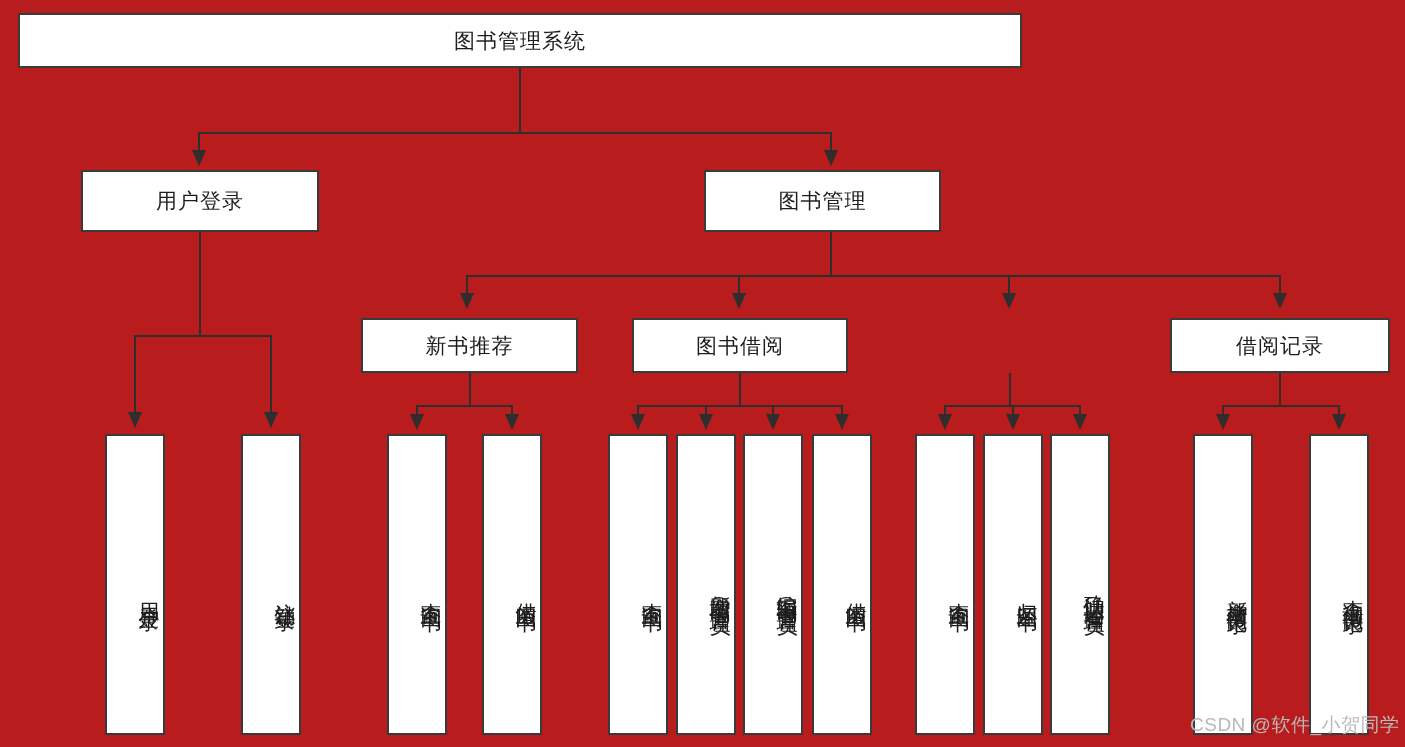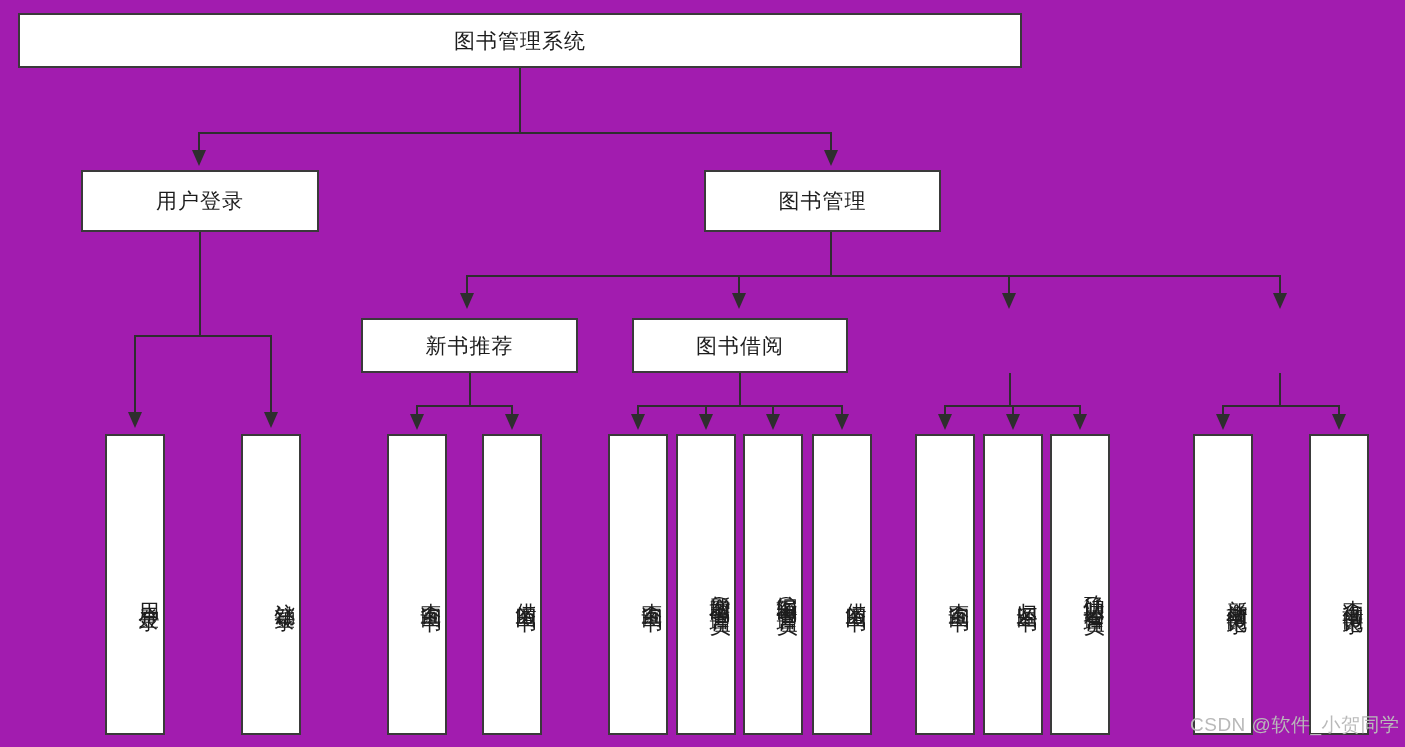--- a/index.html
+++ b/index.html
@@ -7,21 +7,21 @@
     padding: 0;
     background: #ffffff;
   }
   body {
     font-family: "Liberation Sans", "DejaVu Sans", sans-serif;
   }
   #canvas {
     position: relative;
     width: 1405px;
     height: 747px;
-    background: #a21caf;
+    background: #b91c1c;
     overflow: hidden;
   }
   
   .node {
     position: absolute;
     box-sizing: border-box;
     background: #ffffff;
     border: 2px solid #3a3a3a;
     display: flex;
     align-items: center;
@@ -101,20 +101,21 @@
   <div class="arrow" style="left:732px; top:293px;"></div>
 
   <div class="edge vline" style="left:1008px; top:275px; width:2px; height:21px;"></div>
   <div class="arrow" style="left:1002px; top:293px;"></div>
 
   <div class="edge vline" style="left:1279px; top:275px; width:2px; height:21px;"></div>
   <div class="arrow" style="left:1273px; top:293px;"></div>
 
   <div class="node horiz" style="left:632px; top:318px; width:216px; height:55px;">图书借阅</div>
   <div class="node horiz" style="left:361px; top:318px; width:217px; height:55px;">新书推荐</div>
+  <div class="node horiz" style="left:1170px; top:318px; width:220px; height:55px;">借阅记录</div>
 
   <div class="edge vline" style="left:469px; top:373px; width:2px; height:33px;"></div>
   <div class="edge hline" style="left:416px; top:405px; width:97px; height:2px;"></div>
   <div class="edge vline" style="left:416px; top:405px; width:2px; height:11px;"></div>
   <div class="arrow" style="left:410px; top:414px;"></div>
   <div class="edge vline" style="left:511px; top:405px; width:2px; height:11px;"></div>
   <div class="arrow" style="left:505px; top:414px;"></div>
 
   <div class="edge vline" style="left:739px; top:373px; width:2px; height:33px;"></div>
   <div class="edge hline" style="left:637px; top:405px; width:206px; height:2px;"></div>

